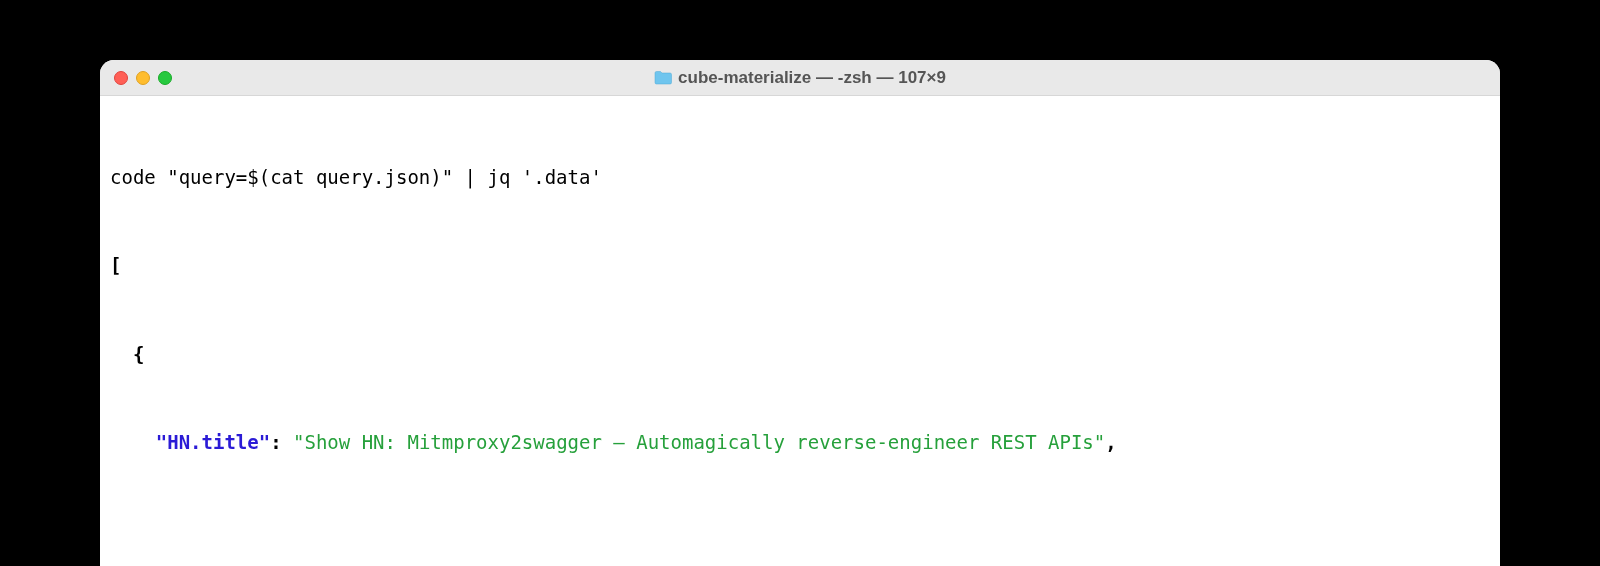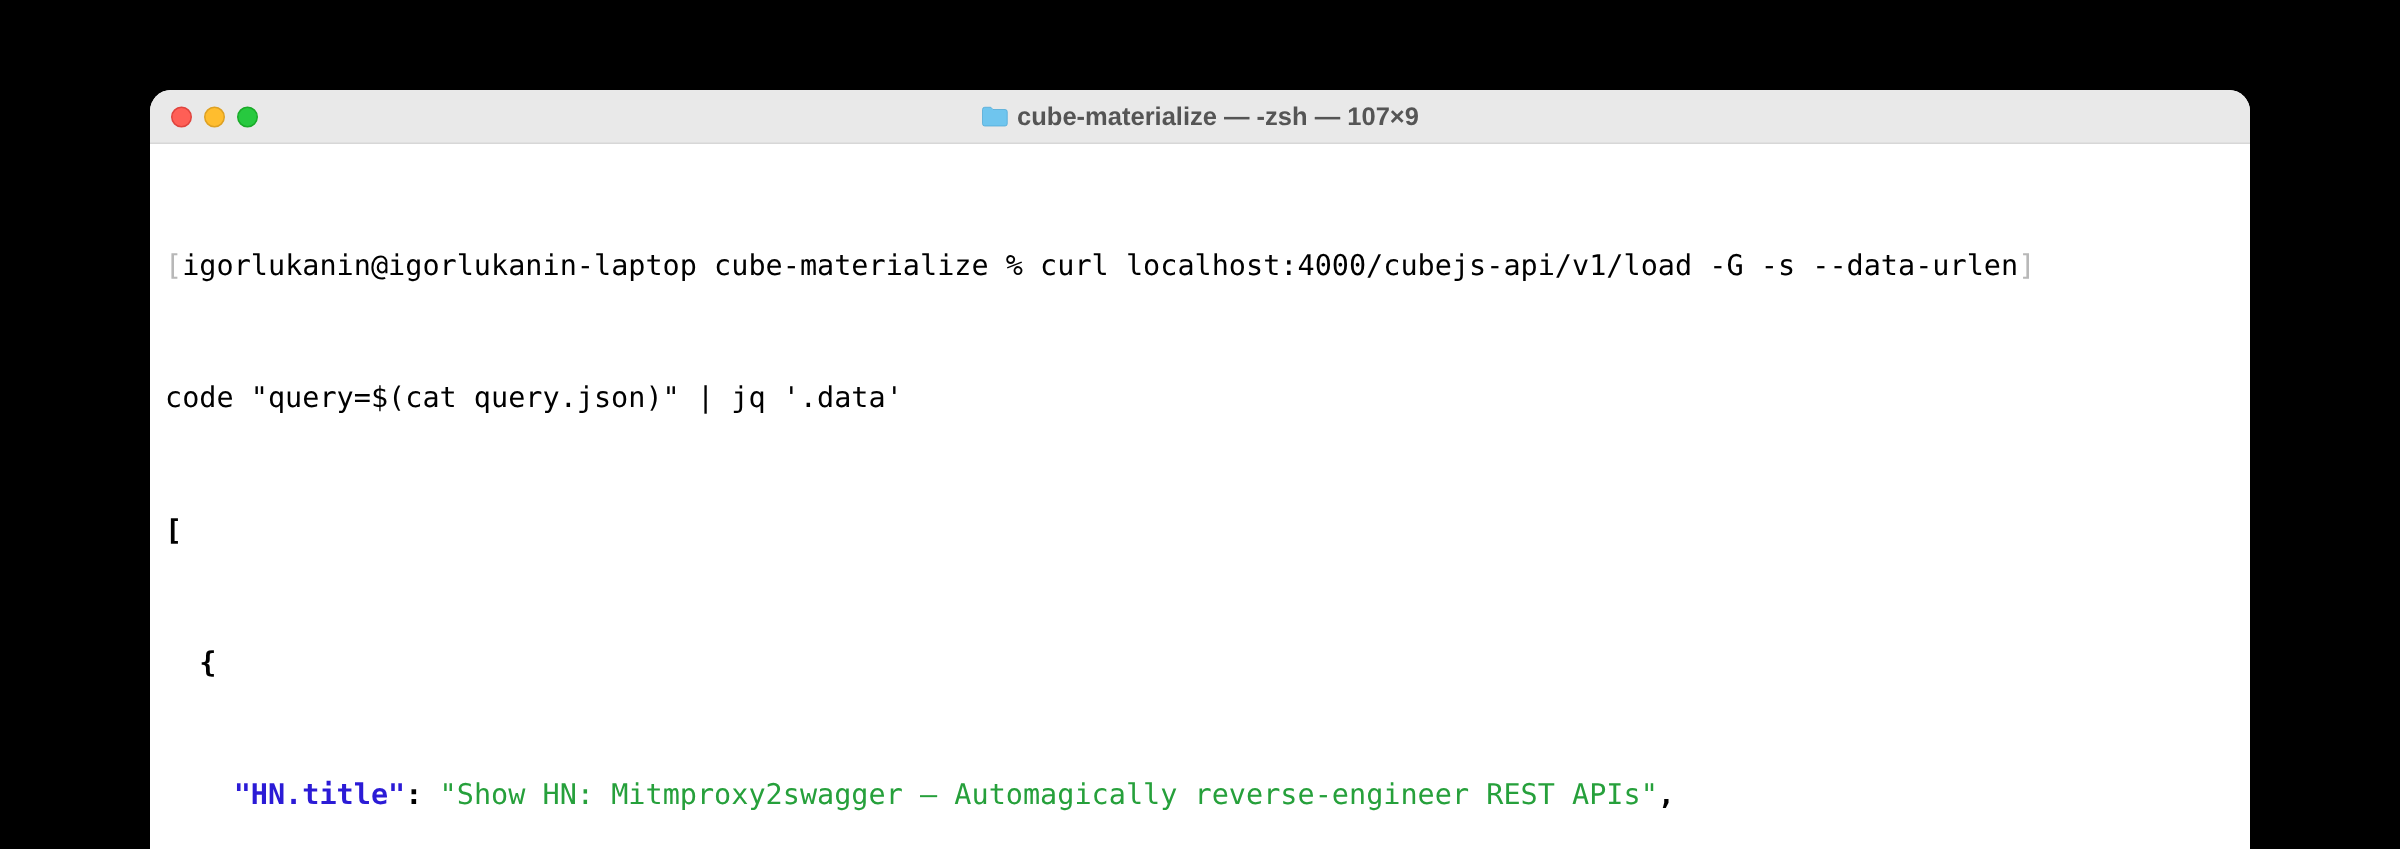--- a/index.html
+++ b/index.html
@@ -81,21 +81,20 @@
       <span class="folder-icon">
         <svg width="18" height="15" viewBox="0 0 18 15">
           <path d="M1 3 a1.5 1.5 0 0 1 1.5-1.5 h4 l1.5 1.5 h8 a1.5 1.5 0 0 1 1.5 1.5 v8 a1.5 1.5 0 0 1-1.5 1.5 h-13.5 a1.5 1.5 0 0 1-1.5-1.5 z" fill="#6fc5ee" stroke="#4da8d6" stroke-width="0.5"></path>
         </svg>
       </span>
       <span>cube-materialize — -zsh — 107×9</span>
     </div>
   </div>
 
   <div class="terminal-body">
-    <div class="line"><span class="gray">[</span><span>igorlukanin@igorlukanin-laptop cube-materialize % </span><span>curl localhost:4000/cubejs-api/v1/load -G -s --data-urlen</span><span class="gray">]</span></div>
     <div class="line"><span>code "query=$(cat query.json)" | jq '.data'</span></div>
     <div class="line bold">[</div>
     <div class="line bold">  {</div>
     <div class="line"><span>    </span><span class="key">"HN.title"</span><span class="bold">: </span><span class="string">"Show HN: Mitmproxy2swagger – Automagically reverse-engineer REST APIs"</span><span class="bold">,</span></div>
     
     
     
     
   </div>
 </div>

